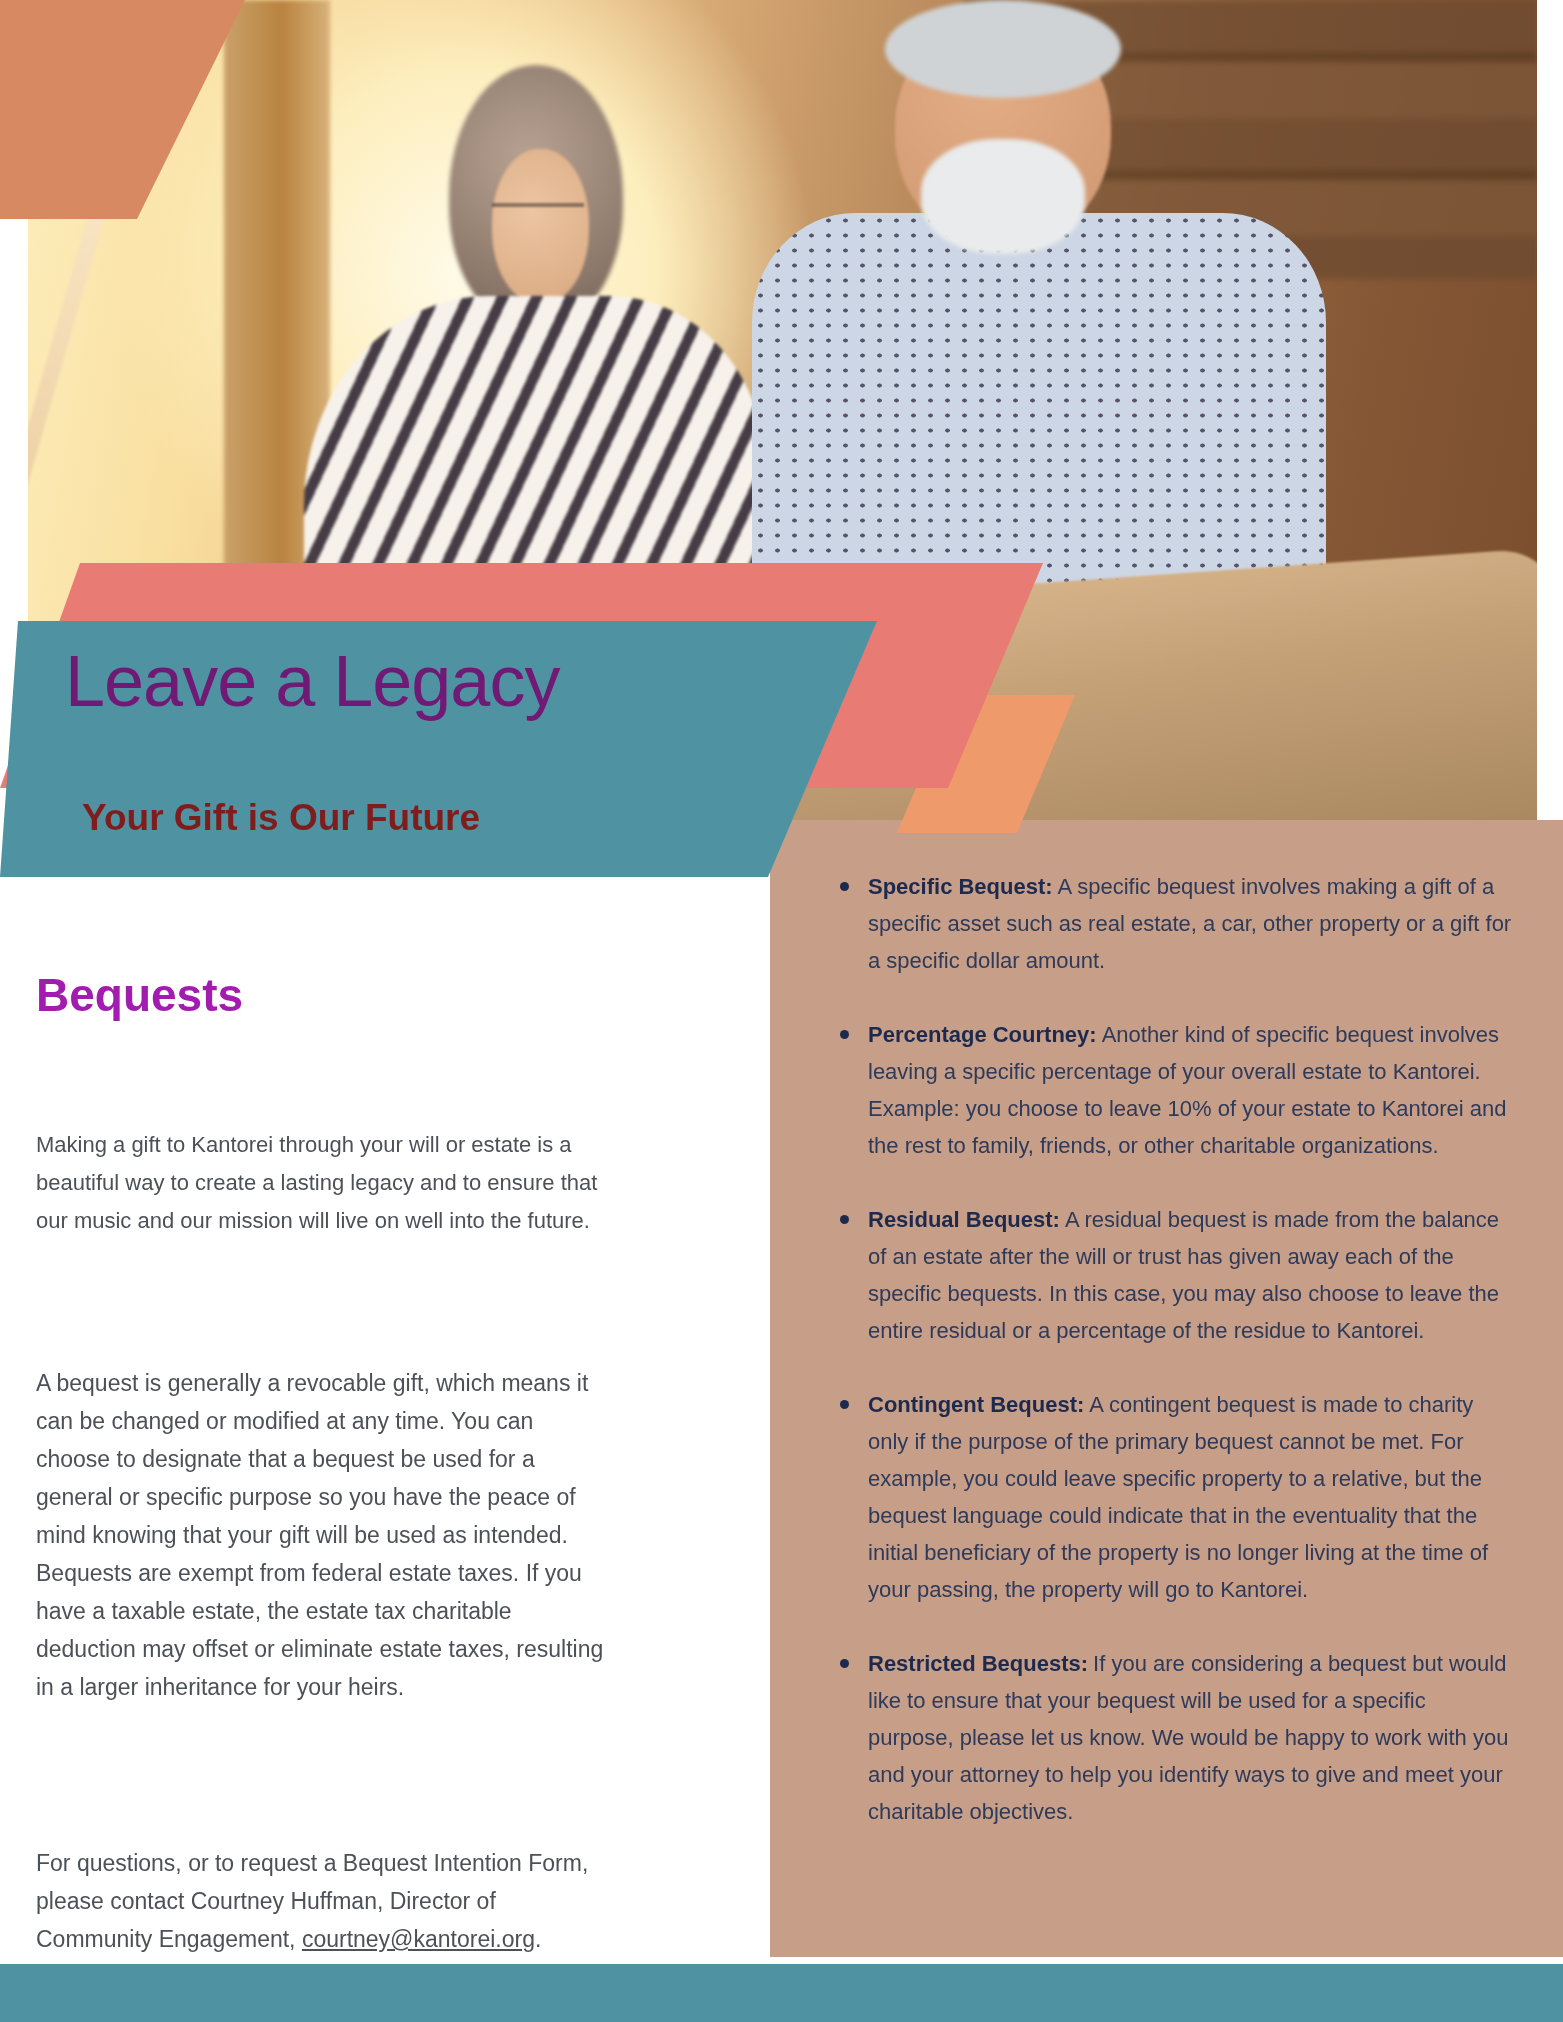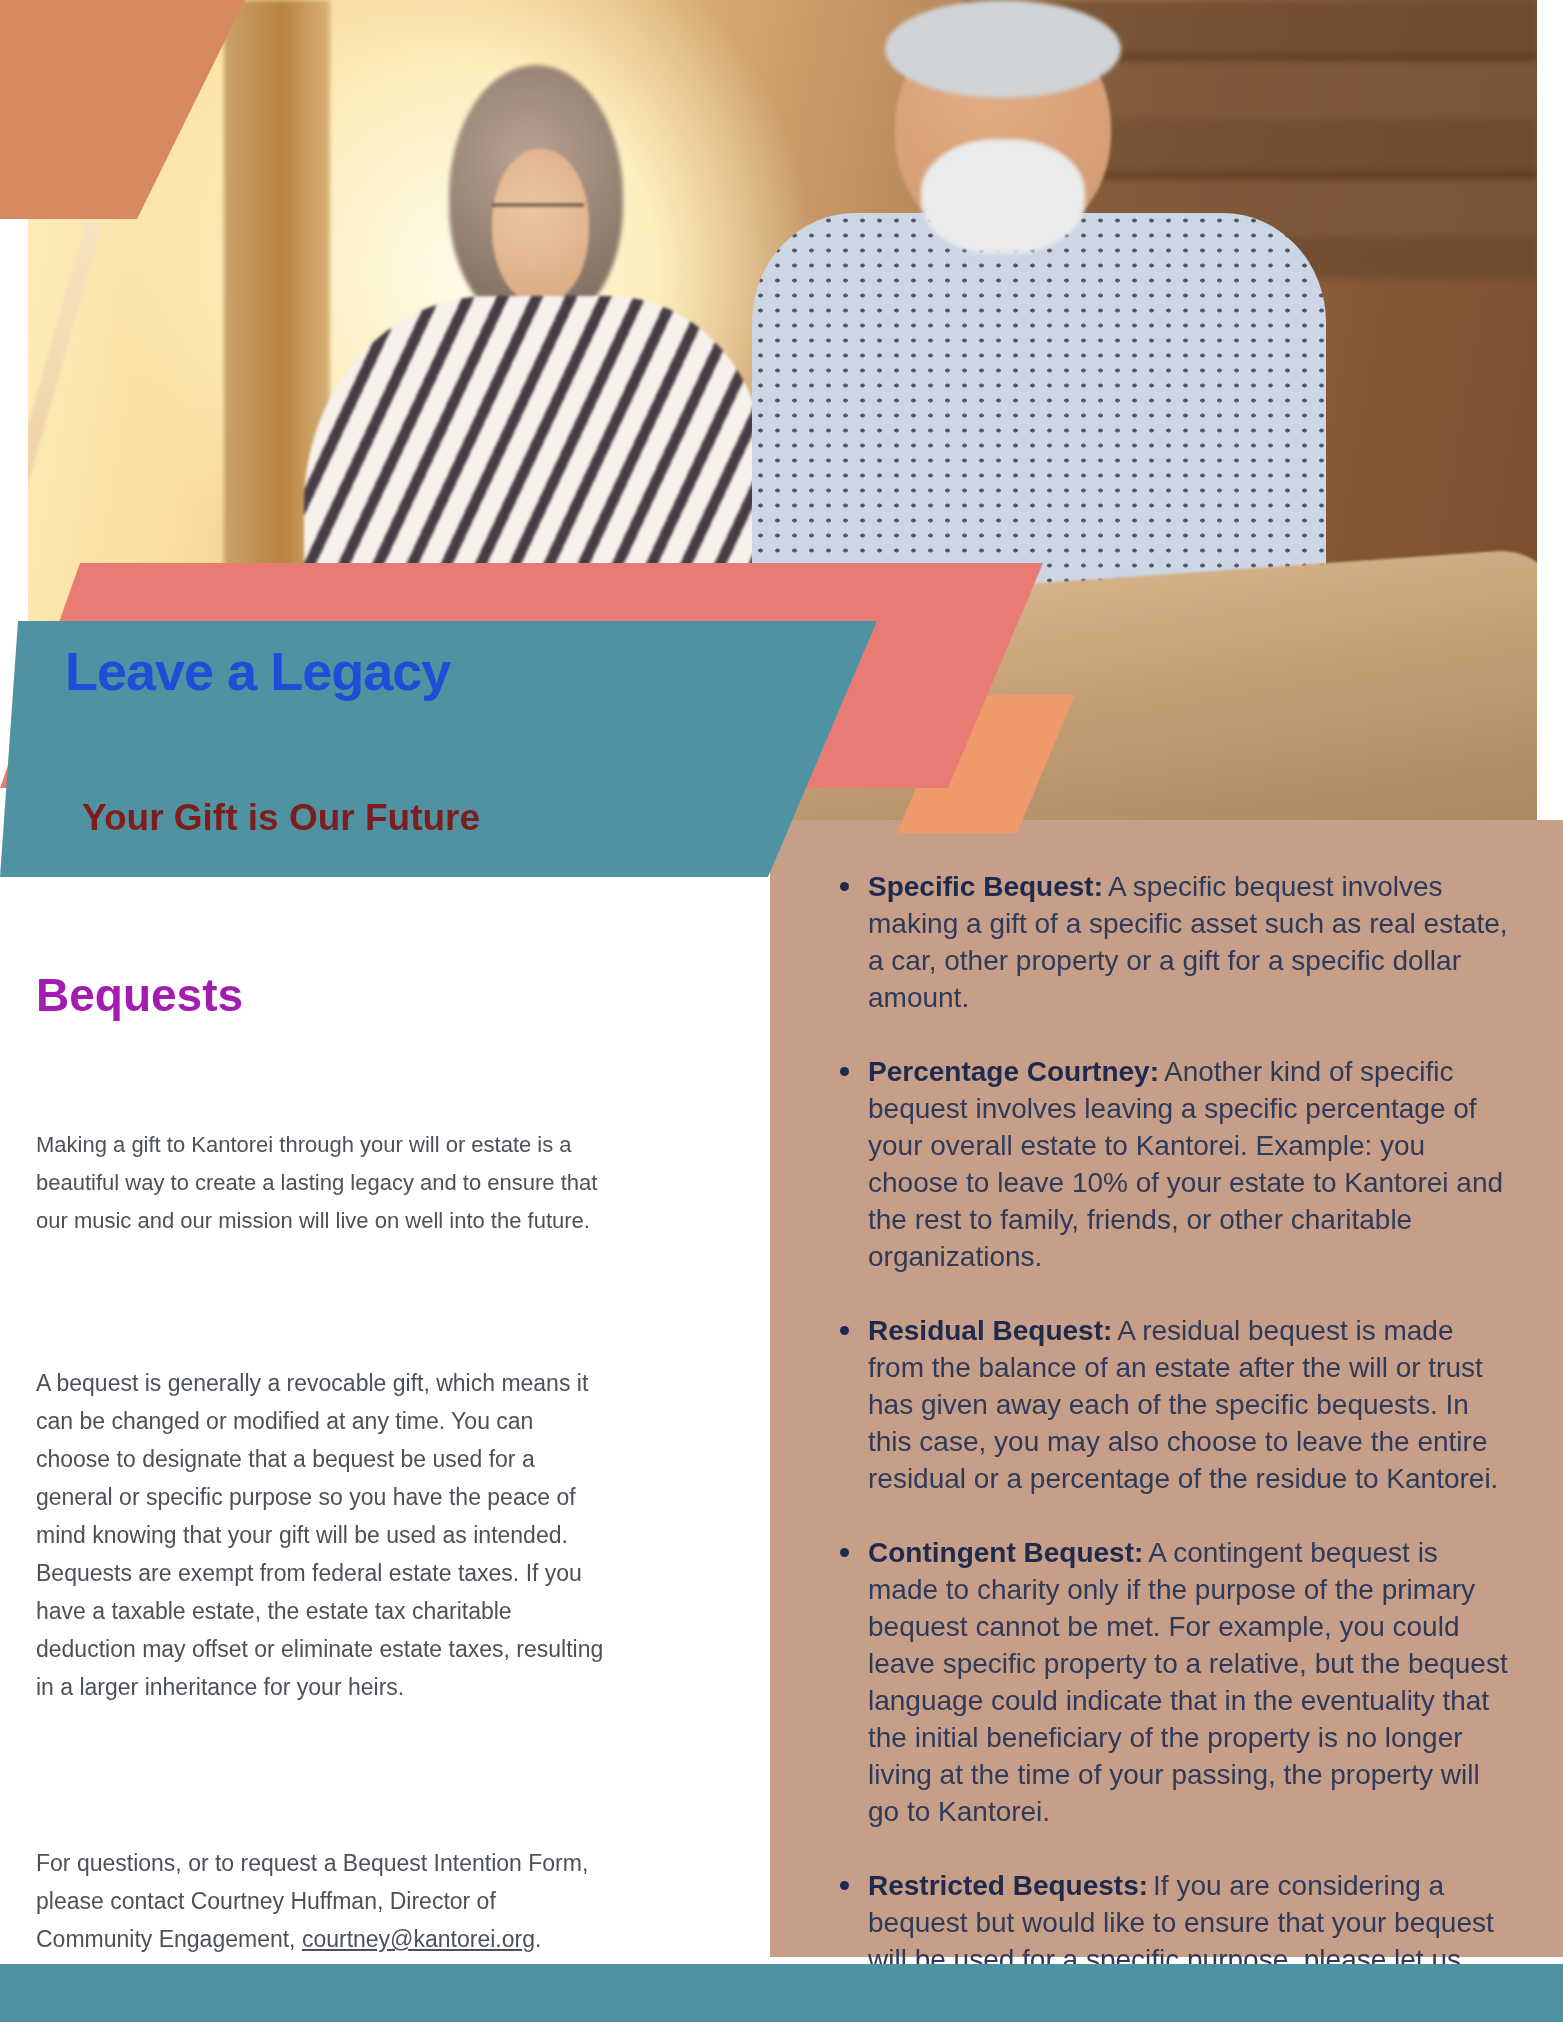--- a/index.html
+++ b/index.html
@@ -54,37 +54,37 @@
         background:#d78961;clip-path:polygon(0 0,245px 0,137px 219px,0 219px);}
   .tan-panel{position:absolute;left:770px;top:820px;width:793px;height:1137px;background:#c79e88;}
   .orange-band{position:absolute;left:0;top:0;width:1563px;height:2022px;background:#ee9a6b;
         clip-path:polygon(955px 695px,1075px 695px,1017px 833px,897px 833px);}
   .pink-band{position:absolute;left:0;top:0;width:1563px;height:2022px;background:#e87c75;
         clip-path:polygon(80px 563px,1043px 563px,948px 788px,0px 788px);}
   .teal-banner{position:absolute;left:0;top:0;width:1563px;height:2022px;background:#4f93a2;
         clip-path:polygon(18px 621px,877px 621px,768px 877px,0px 877px);}
 
   
-  .title{position:absolute;left:65px;top:640px;font-size:54px;font-weight:700;color:#1d4ed8;
+  .title{position:absolute;left:65px;top:640px;font-size:72px;font-weight:400;color:#701a75;
         letter-spacing:-1px;}
   .subtitle{position:absolute;left:82px;top:797px;font-size:37px;font-weight:700;color:#7f1d1d;}
 
   
   .leftcol{position:absolute;left:36px;top:968px;width:575px;color:#4c5158;}
   .leftcol h2{margin:0;font-size:46px;font-weight:800;color:#a21caf;letter-spacing:0;}
   .p1{position:absolute;left:0;top:158px;width:575px;font-size:22px;line-height:38px;margin:0;}
   .p2{position:absolute;left:0;top:396px;width:575px;font-size:23px;line-height:38px;margin:0;}
   .p3{position:absolute;left:0;top:876px;width:575px;font-size:23px;line-height:38px;margin:0;}
   .email{color:#4c5158;text-decoration:underline;cursor:pointer;}
 
   
   .panel-list{position:absolute;left:838px;top:868px;width:676px;margin:0;padding:0;
         list-style:none;}
   .panel-list li{position:relative;padding-left:30px;margin-bottom:37px;
-        font-size:28px;line-height:37px;color:#2e3a59;}
+        font-size:22px;line-height:37px;color:#2e3a59;}
   .panel-list li::before{content:"";position:absolute;left:2px;top:14px;width:9px;height:9px;
         border-radius:50%;background:#1d2a4e;}
   .panel-list b{color:#1d2a4e;font-weight:700;padding-right:5px;}
 
   
   .footer-bar{position:absolute;left:0;top:1964px;width:1563px;height:58px;background:#4f93a2;}
 </style>
 </head>
 <body>
 

